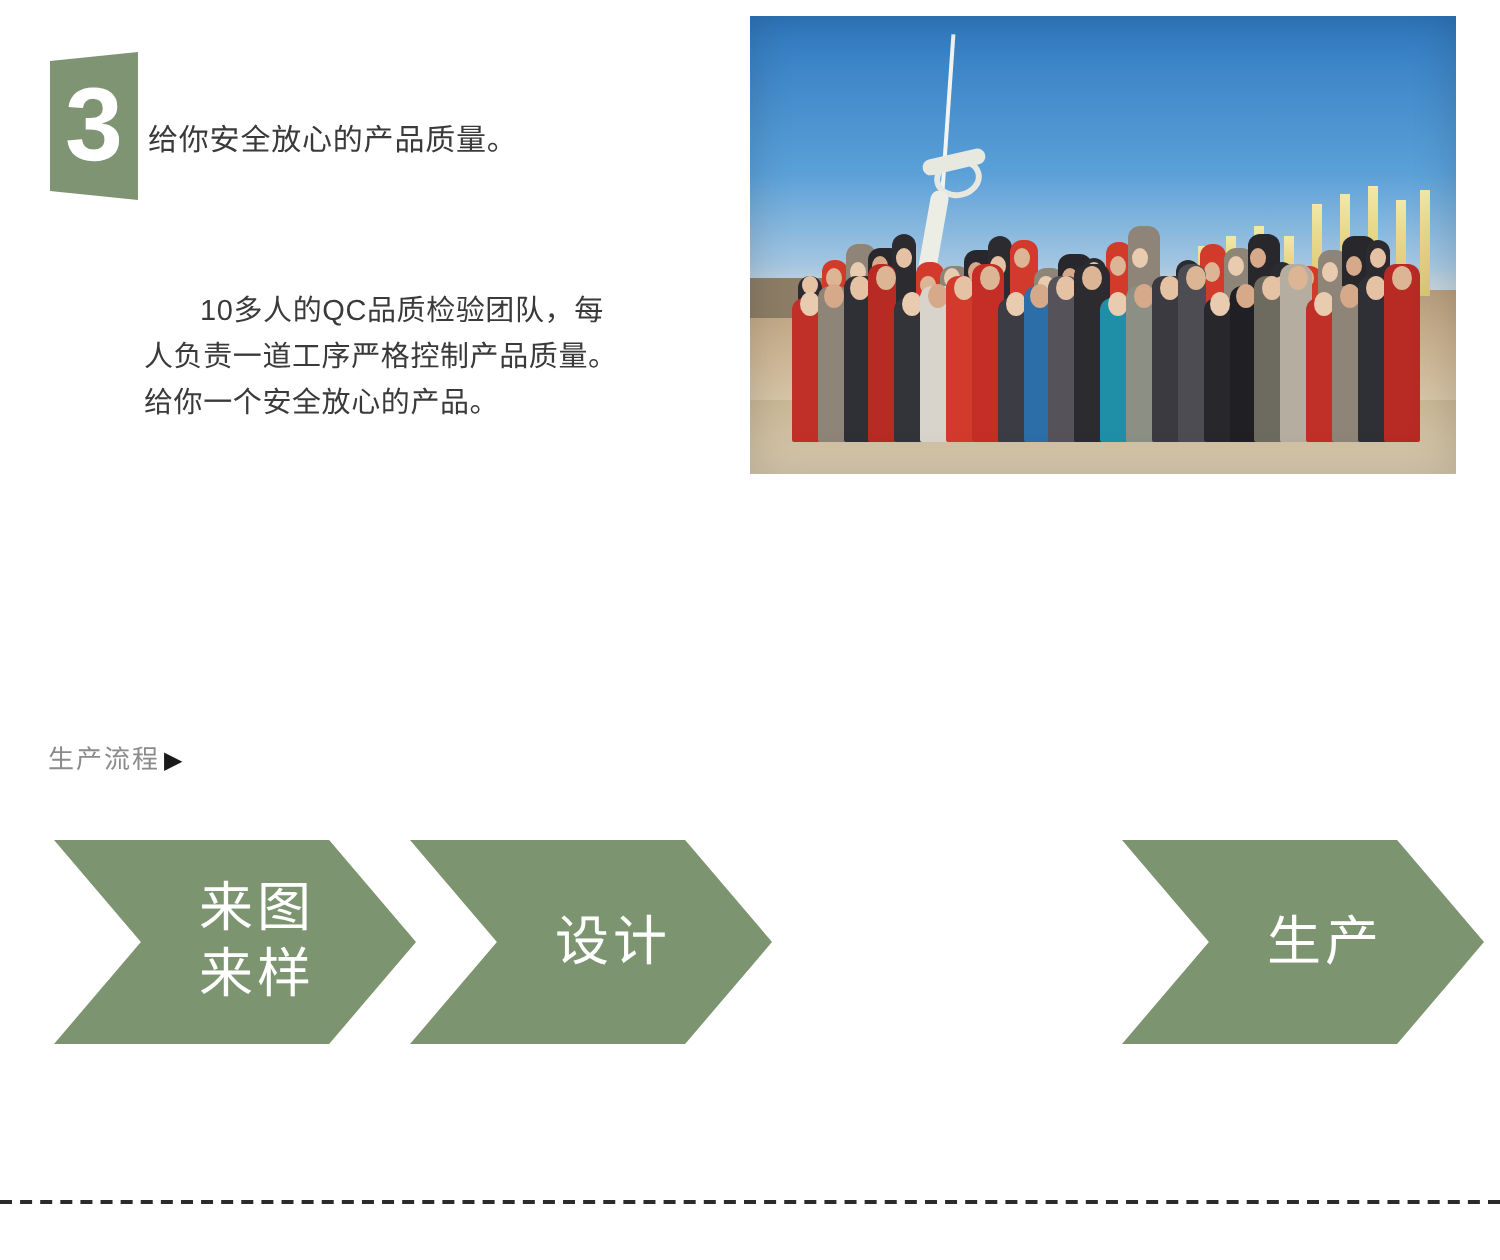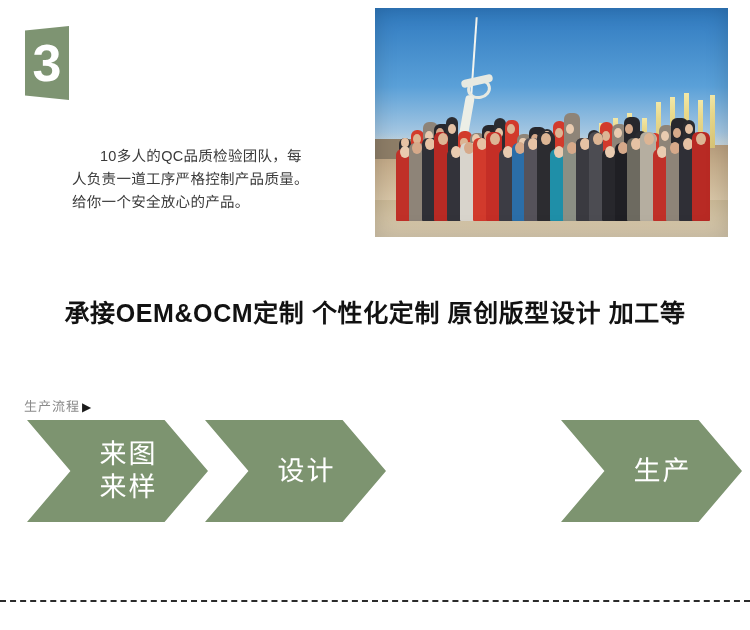--- a/index.html
+++ b/index.html
@@ -174,21 +174,21 @@
     color: #121212;
     letter-spacing: 0.6px;
     line-height: 34px;
     white-space: nowrap;
   }
 
   
   .flow-label {
     position: absolute;
     left: 24px;
-    top: 398px;
+    top: 371px;
     font-size: 13px;
     color: #8b8b8b;
     letter-spacing: 1px;
     line-height: 18px;
     white-space: nowrap;
   }
   .flow-label .tri {
     color: #1a1a1a;
     font-size: 12px;
     padding-left: 2px;
@@ -243,20 +243,21 @@
 <body>
 
 <div id="page">
 
   <section class="intro-section">
 
     <div class="badge-number">3</div>
 
 
     <div class="intro-sub">
+      <span class="sub-line">给你安全放心的产品质量。</span>
     </div>
 
     <p class="intro-body">10多人的QC品质检验团队，每人负责一道工序严格控制产品质量。给你一个安全放心的产品。</p>
 
     <div class="photo-frame">
       <div class="ph-sky"></div>
       <div class="ph-haze"></div>
       <div class="ph-ground"></div>
       <div class="ph-plaza"></div>
       <div class="ph-wall"></div>
@@ -376,21 +377,20 @@
           <div class="pr" style="width: 10px; height: 11%; left: 87.25%; bottom: auto; top: 26%; border-radius: 50%; background: rgb(214, 169, 138);"></div>
           <div class="pr" style="width: 16px; height: 76%; left: 90.1%; bottom: 2%; background: rgb(47, 47, 54);"></div>
           <div class="pr" style="width: 10px; height: 11%; left: 91.3%; bottom: auto; top: 22%; border-radius: 50%; background: rgb(230, 194, 164);"></div>
           <div class="pr" style="width: 18px; height: 81%; left: 94.15%; bottom: 2%; background: rgb(184, 42, 36);"></div>
           <div class="pr" style="width: 10px; height: 11%; left: 95.35%; bottom: auto; top: 18%; border-radius: 50%; background: rgb(220, 181, 148);"></div>
         </div>
       <div class="ph-vign"></div>
     </div>
   </section>
 
-  <div class="oem-banner">承接OEM&amp;OCM定制 个性化定制 原创版型设计 加工等</div>
 
   <div class="flow-label">
     <span>生产流程</span><span class="tri">▶</span>
   </div>
 
   <div class="flow-row">
 
     <div class="chev chev-1">
       <span class="cl">来图</span>
       <span class="cl">来样</span>

